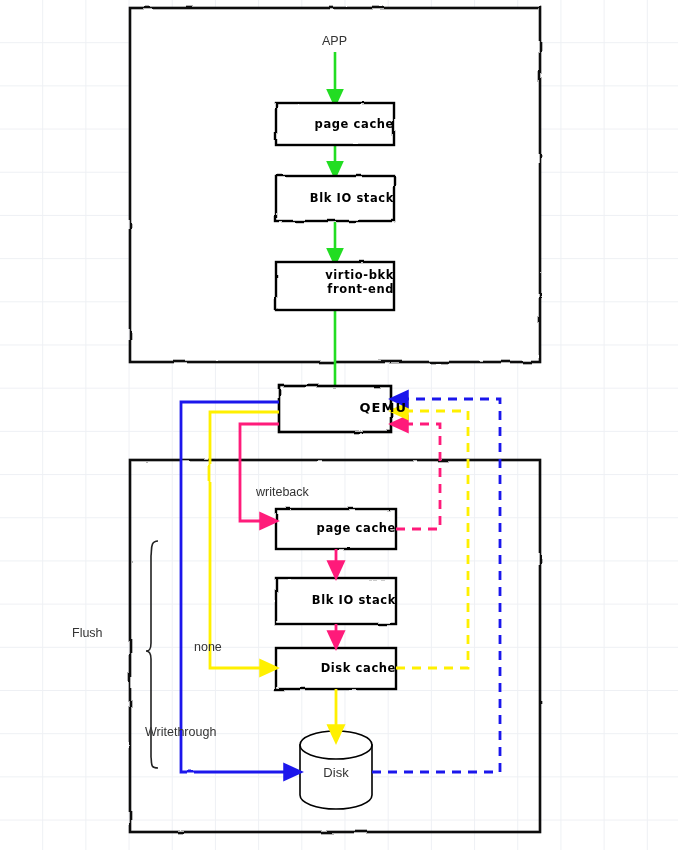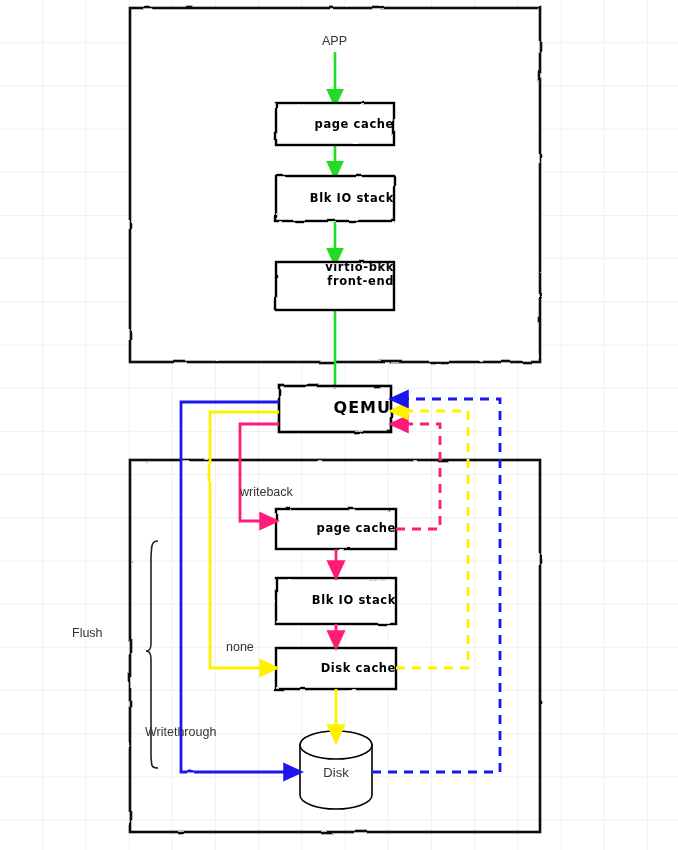--- a/index.html
+++ b/index.html
@@ -148,28 +148,28 @@
       <path d="M372,772 L500,772 L500,399 L397,399" marker-end="url(#ah-blue)"></path>
     </g>
 
     <path d="M158,541 C150,541 152,549 151,556 L151,643 C151,650 149,651 146,651 C149,651 151,653 151,659 L151,757 C152,764 150,768 158,768" fill="none" stroke="#222222" stroke-width="1.6"></path>
   </svg>
 
   <div class="plain-label" style="left:322px; top:34px;">APP</div>
 
   <div class="node-label" style="left:276px; top:117px; width:118px;">page cache</div>
   <div class="node-label" style="left:276px; top:191px; width:118px;">Blk IO stack</div>
-  <div class="node-label" style="left:276px; top:260px; width:118px;">virtio-bkk
+  <div class="node-label" style="left:276px; top:268px; width:118px;">virtio-bkk
 front-end</div>
 
-  <div class="node-label" style="left:279px; top:401px; width:112px; font-size:16px; letter-spacing:1px;">QEMU</div>
+  <div class="node-label" style="left:295px; top:401px; width:112px; font-size:13px; letter-spacing:1px;">QEMU</div>
 
   <div class="node-label" style="left:276px; top:521px; width:120px;">page cache</div>
   <div class="node-label" style="left:276px; top:593px; width:120px;">Blk IO stack</div>
   <div class="node-label" style="left:276px; top:661px; width:120px;">Disk cache</div>
   <div class="disk-label" style="left:300px; top:765px;">Disk</div>
 
-  <div class="plain-label" style="left:240px; top:485px;">writeback</div>
-  <div class="plain-label" style="left:194px; top:640px;margin-left:32px;">none</div>
+  <div class="plain-label" style="left:256px; top:485px;">writeback</div>
+  <div class="plain-label" style="left:194px; top:640px;">none</div>
   <div class="plain-label" style="left:145px; top:725px;">Writethrough</div>
   <div class="plain-label" style="left:72px; top:626px;">Flush</div>
 
 </div>
 
 </body></html>

